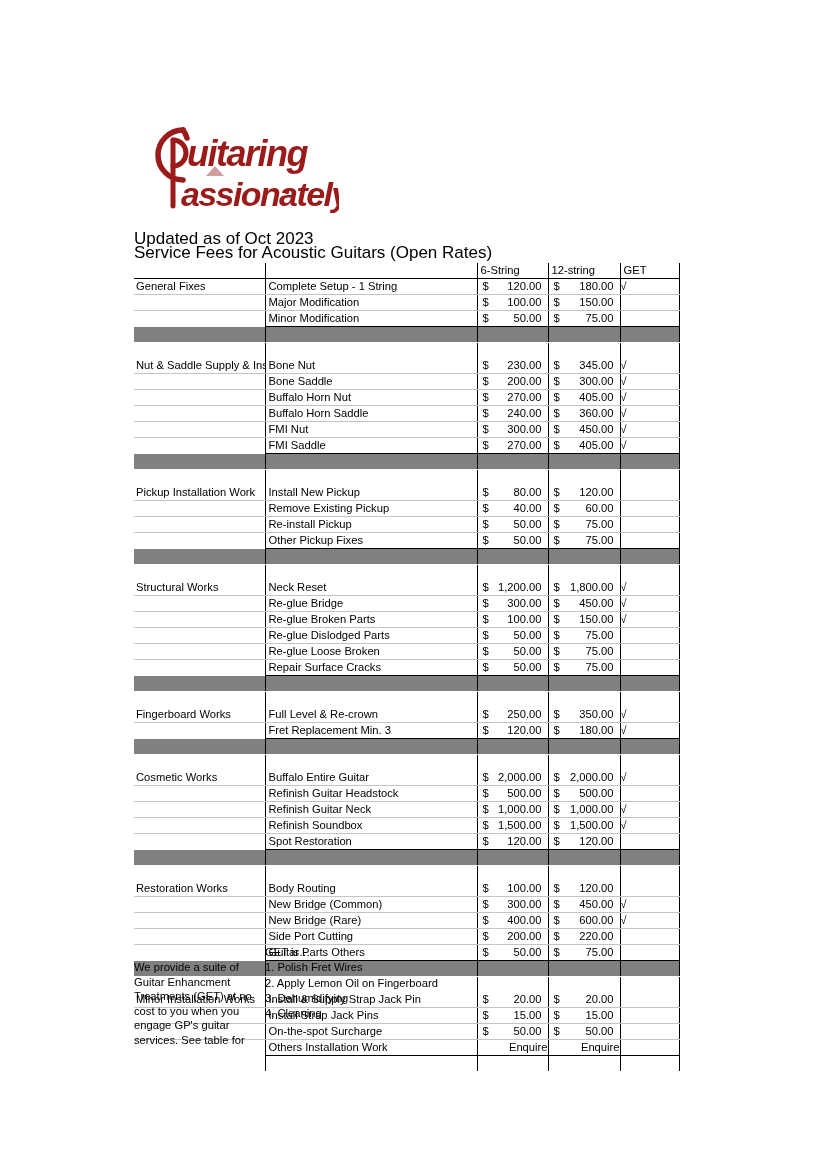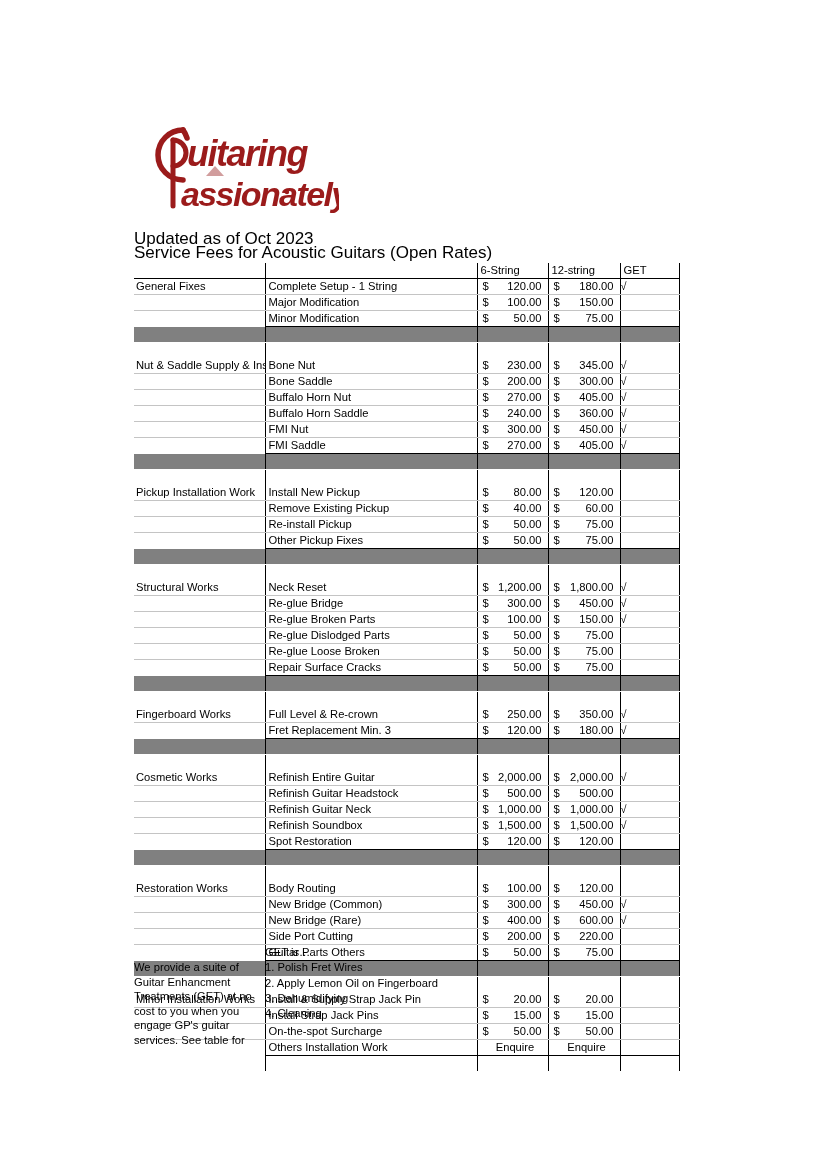--- a/index.html
+++ b/index.html
@@ -85,21 +85,21 @@
     text-align: right;
   }
   .money .cur {
     position: absolute;
     left: 5px;
     top: 0;
   }
   .plain {
     display: block;
     padding-left: 5px;
-    text-align: center;
+    text-align: right;
   }
 
   
   tr.item td { border-bottom: 1px solid #c4c4c4; }
   tr.item.last-of-block td { border-bottom: none; }
 
   
   tr.spacer td {
     height: 14px;
     background: #808080;
@@ -486,21 +486,21 @@
       </tr>
       <tr class="gap">
         <td class="c-cat"></td>
         <td class="c-svc"></td>
         <td class="c-p6"></td>
         <td class="c-p12"></td>
         <td class="c-get"></td>
       </tr>
       <tr class="item">
         <td class="c-cat"><span class="cat-overflow">Cosmetic Works</span></td>
-        <td class="c-svc">Refinish Entire Guitar</td>
+        <td class="c-svc">Buffalo Entire Guitar</td>
         <td class="c-p6">
           <span class="money"><span class="cur">$</span>2,000.00</span>
         </td>
         <td class="c-p12">
           <span class="money"><span class="cur">$</span>2,000.00</span>
         </td>
         <td class="c-get"><span class="check">√</span></td>
       </tr>
       <tr class="item">
         <td class="c-cat"></td>

